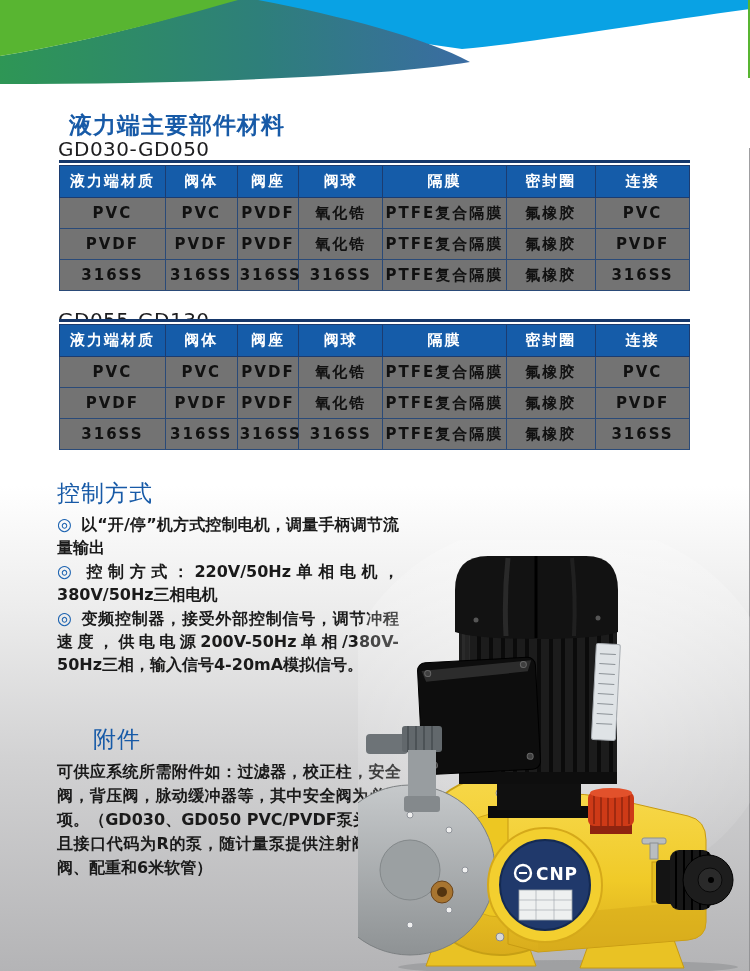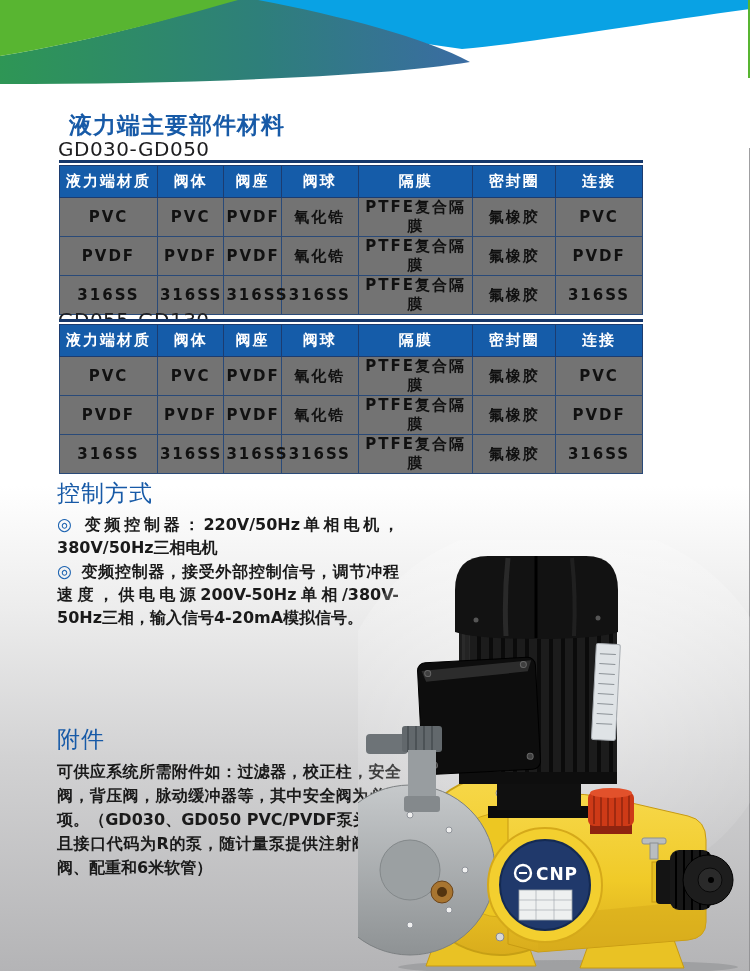--- a/index.html
+++ b/index.html
@@ -10,36 +10,36 @@
     color:#1a1a1a;
   }
   .banner{position:absolute;left:0;top:0;}
   .edge-top{position:absolute;right:0;top:0;width:2px;height:78px;background:#58B531;}
   .edge-bottom{position:absolute;right:0;top:148px;bottom:0;width:1px;background:#8e8e90;opacity:.85;}
 
   h1.title{position:absolute;left:57px;top:98px;margin:12px;font-size:23px;font-weight:bold;color:#175AA7;letter-spacing:1px;}
   .model-label{position:absolute;left:58px;font-size:20px;color:#1d1d1f;letter-spacing:.5px;}
   #model1{top:137px;} #model2{top:308px;}
 
-  .tbl-wrap{position:absolute;left:59px;width:584px;border-top:3px solid #16386B;padding-top:2px;background:#fff;}
+  .tbl-wrap{position:absolute;left:59px;width:631px;border-top:3px solid #16386B;padding-top:2px;background:#fff;}
   #tbl1{top:160px;} #tbl2{top:319px;}
   table.mat{border-collapse:collapse;width:100%;table-layout:fixed;}
   table.mat th{
     background:#155CA9;color:#fff;font-size:15px;font-weight:bold;
     border:1px solid #1C3C70;height:31px;padding:0 2px;letter-spacing:2px;text-align:center;
   }
   table.mat td{
     background:#737373;color:#111;font-size:15px;font-weight:bold;
     border:1px solid #2A4A78;height:30px;padding:0 2px;letter-spacing:2px;text-align:center;
   }
   col.c1{width:16.8%}col.c2{width:11.4%}col.c3{width:9.8%}col.c4{width:13.3%}
   col.c5{width:19.6%}col.c6{width:14.2%}col.c7{width:14.9%}
 
   h2.sec{position:absolute;left:57px;margin:0;font-size:23px;font-weight:normal;color:#175AA7;letter-spacing:1px;}
-  #sec-control{top:478px;} #sec-acc{top:724px;}
+  #sec-control{top:478px;} #sec-acc{top:724px;margin-left:36px;}
 
   ul.bullets{position:absolute;left:57px;top:513px;width:342px;margin:0;padding:0;list-style:none;}
   ul.bullets li{
     font-size:16px;line-height:23px;font-weight:bold;color:#1a1a1a;
     text-align:justify;margin:0 0 1px 0;
   }
   ul.bullets .blt{color:#1B62B0;margin-right:9px;font-size:17px;font-weight:normal;}
 
   p.acc-body{
     position:absolute;left:57px;top:760px;width:344px;margin:0;
@@ -175,21 +175,22 @@
             <td>PTFE复合隔膜</td>
             <td>氟橡胶</td>
             <td>316SS</td>
           </tr>
         </tbody>
       </table>
   </div>
 
   <h2 class="sec" id="sec-control">控制方式</h2>
   <ul class="bullets">
-      <li><span class="blt">◎</span><span>变频控制器：220V/50Hz单相电机，380V/50Hz三相电机</span></li>
+      <li><span class="blt">◎</span><span>以“开/停”机方式控制电机，调量手柄调节流量输出</span></li>
+      <li><span class="blt">◎</span><span>控制方式：220V/50Hz单相电机，380V/50Hz三相电机</span></li>
       <li><span class="blt">◎</span><span>变频控制器，接受外部控制信号，调节冲程速度，供电电源200V-50Hz单相/380V-50Hz三相，输入信号4-20mA模拟信号。</span></li>
     </ul>
 
   <h2 class="sec" id="sec-acc">附件</h2>
   <p class="acc-body">可供应系统所需附件如：过滤器，校正柱，安全阀，背压阀，脉动缓冲器等，其中安全阀为必选项。（GD030、GD050 PVC/PVDF泵头材质且接口代码为R的泵，随计量泵提供注射阀、脚阀、配重和6米软管）</p>
 
   <svg class="pump" width="392" height="431" viewBox="0 0 392 431">
     <defs>
       <linearGradient id="discGrad" x1="0" y1="0" x2="0" y2="1">
         <stop offset="0" stop-color="#c6c9cb"></stop>

